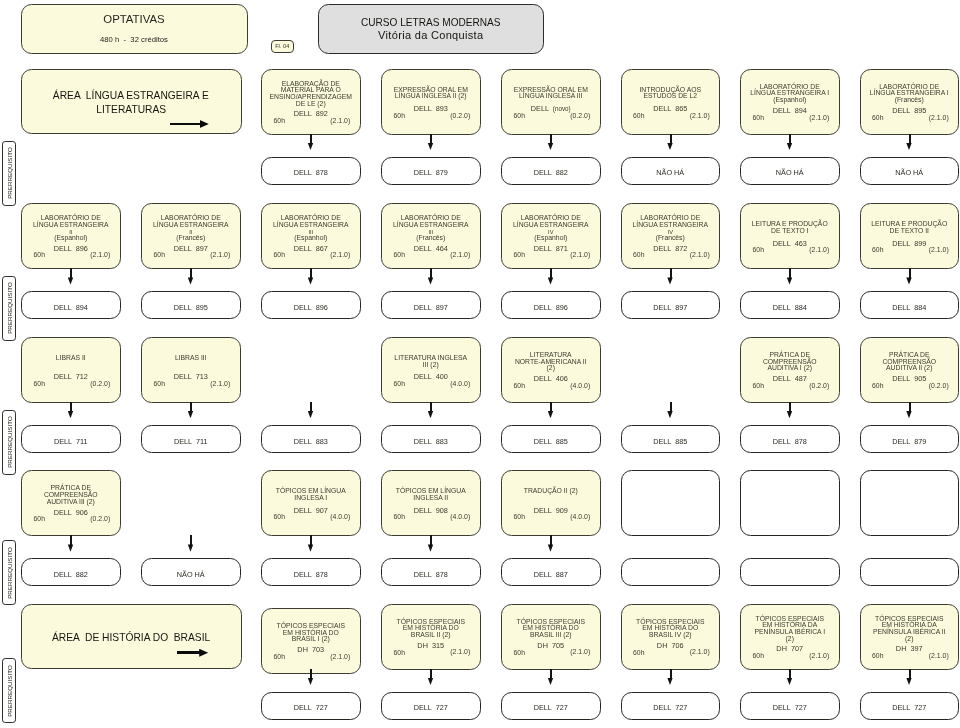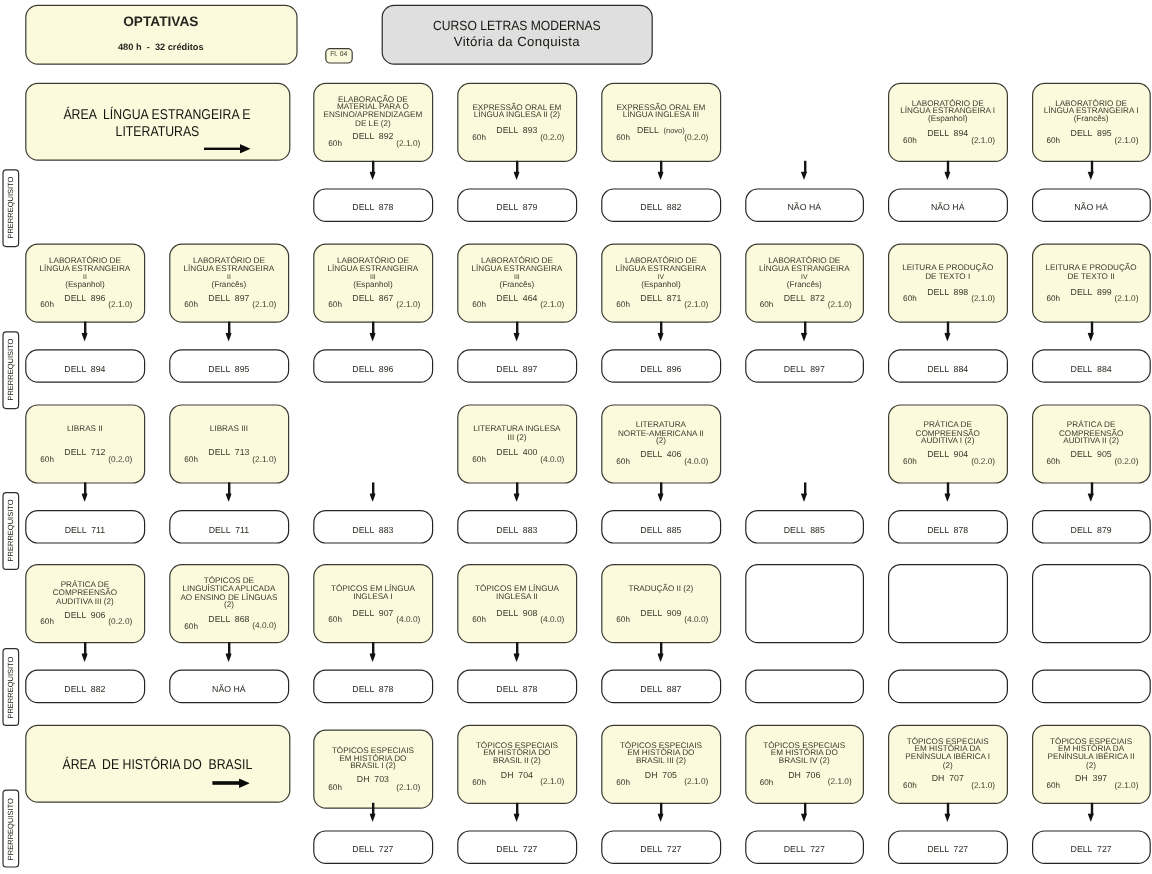--- a/index.html
+++ b/index.html
@@ -4,21 +4,21 @@
 <title>Fluxograma - Curso Letras Modernas</title>
 <style>
   html,body{margin:0;padding:0;}
   body{width:960px;height:728px;background:#fff;font-family:"Liberation Sans",sans-serif;
        position:relative;overflow:hidden;}
   .canvas{position:absolute;left:0;top:0;width:960px;height:728px;transform:translateZ(0);}
   .rbox{position:absolute;box-sizing:border-box;border:1.35px solid #3c3c33;border-radius:10.5px;
         background:#fbfadc;}
   .white{background:#fff;border-color:#262620;}
   .gray{background:#dfdfdf;border-color:#2a2a28;}
-  .hdr-optativas{left:20.5px;top:3.5px;width:227px;height:50px;font-weight:bold;}
+  .hdr-optativas{left:20.5px;top:3.5px;width:227px;height:50px;}
   .hdr-optativas .t1{position:absolute;left:0;right:0;top:8.4px;text-align:center;font-size:11.4px;color:#262620;}
   .hdr-optativas .t2{position:absolute;left:0;right:0;top:30.6px;text-align:center;font-size:7.7px;color:#262620;white-space:pre;}
   .hdr-fl{left:270.5px;top:39.5px;width:23.5px;height:13.5px;border-radius:4px;border-width:1.3px;}
   .hdr-fl span{position:absolute;left:0;right:0;top:3.1px;text-align:center;font-size:5.7px;line-height:5.7px;color:#3a3a30;}
   .hdr-course{left:317.5px;top:3.5px;width:226.5px;height:50px;}
   .hdr-course .t1{position:absolute;left:0;right:0;top:11.2px;text-align:center;font-size:11.1px;color:#15150f;}
   .hdr-course .t1>i{display:inline-block;font-style:normal;transform:scaleX(0.91);}
   .hdr-course .t2{position:absolute;left:0;right:0;top:24.6px;text-align:center;font-size:11px;color:#15150f;letter-spacing:0.32px;}
   .side{position:absolute;left:2px;width:14.3px;height:65px;border:1.15px solid #2e2e2a;border-radius:3.2px;background:#fff;box-sizing:border-box;}
   .side span{position:absolute;left:50%;top:50%;transform:translate(-50%,-50%) rotate(-90deg);
@@ -130,20 +130,31 @@
     <div class="cr">(0.2.0)</div>
   </div>
 </div>
 <div class="arrow" style="left:546.5px;top:133.7px;height:22px">
   <div class="arrowline" style="height:10.2px"></div>
   <div class="arrowhead" style="top:9.2px"></div>
 </div>
 <div class="rbox prereq-box white" style="left:501px;top:156.7px">
   <span>DELL  882</span>
 </div>
+<div class="rbox course-box" style="left:620.5px;top:68.7px">
+  <div class="ttl">
+    <div>INTRODUÇÃO AOS</div>
+    <div>ESTUDOS DE  L2</div>
+  </div>
+  <div class="code" style="top:36.6px">DELL  865</div>
+  <div class="brow" style="top:43.2px">
+    <div class="hrs">60h</div>
+    <div class="cr">(2.1.0)</div>
+  </div>
+</div>
 <div class="arrow" style="left:666.0px;top:133.7px;height:22px">
   <div class="arrowline" style="height:10.2px"></div>
   <div class="arrowhead" style="top:9.2px"></div>
 </div>
 <div class="rbox prereq-box white" style="left:620.5px;top:156.7px">
   <span>NÃO HÁ</span>
 </div>
 <div class="rbox course-box" style="left:740px;top:68.7px">
   <div class="ttl">
     <div>LABORATÓRIO DE</div>
@@ -300,21 +311,21 @@
   <div class="arrowhead" style="top:9.2px"></div>
 </div>
 <div class="rbox prereq-box white" style="left:620.5px;top:291.2px">
   <span>DELL  897</span>
 </div>
 <div class="rbox course-box" style="left:740px;top:203.2px">
   <div class="ttl">
     <div>LEITURA E PRODUÇÃO</div>
     <div>DE TEXTO  I</div>
   </div>
-  <div class="code" style="top:36.6px">DELL  898</div>
+  <div class="code" style="top:36.6px">DELL  463</div>
   <div class="brow" style="top:43.2px">
     <div class="hrs">60h</div>
     <div class="cr">(2.1.0)</div>
   </div>
 </div>
 <div class="arrow" style="left:785.5px;top:268.2px;height:22px">
   <div class="arrowline" style="height:10.2px"></div>
   <div class="arrowhead" style="top:9.2px"></div>
 </div>
 <div class="rbox prereq-box white" style="left:740px;top:291.2px">
@@ -422,21 +433,21 @@
 </div>
 <div class="rbox prereq-box white" style="left:620.5px;top:424.9px">
   <span>DELL  885</span>
 </div>
 <div class="rbox course-box" style="left:740px;top:336.9px">
   <div class="ttl">
     <div>PRÁTICA DE</div>
     <div>COMPREENSÃO</div>
     <div>AUDITIVA I (2)</div>
   </div>
-  <div class="code" style="top:38.4px">DELL  904</div>
+  <div class="code" style="top:38.4px">DELL  487</div>
   <div class="brow" style="top:45.0px">
     <div class="hrs">60h</div>
     <div class="cr">(0.2.0)</div>
   </div>
 </div>
 <div class="arrow" style="left:785.5px;top:401.9px;height:22px">
   <div class="arrowline" style="height:10.2px"></div>
   <div class="arrowhead" style="top:9.2px"></div>
 </div>
 <div class="rbox prereq-box white" style="left:740px;top:424.9px">
@@ -472,33 +483,20 @@
     <div class="hrs">60h</div>
     <div class="cr">(0.2.0)</div>
   </div>
 </div>
 <div class="arrow" style="left:66.5px;top:535.3px;height:22px">
   <div class="arrowline" style="height:10.2px"></div>
   <div class="arrowhead" style="top:9.2px"></div>
 </div>
 <div class="rbox prereq-box white" style="left:21px;top:558.3px">
   <span>DELL  882</span>
-</div>
-<div class="rbox course-box" style="left:141px;top:470.3px">
-  <div class="ttl">
-    <div>TÓPICOS DE</div>
-    <div>LINGUÍSTICA APLICADA</div>
-    <div>AO ENSINO DE LÍNGUAS</div>
-    <div>(2)</div>
-  </div>
-  <div class="code" style="top:41.7px">DELL  868</div>
-  <div class="brow" style="top:48.3px">
-    <div class="hrs">60h</div>
-    <div class="cr">(4.0.0)</div>
-  </div>
 </div>
 <div class="arrow" style="left:186.5px;top:535.3px;height:22px">
   <div class="arrowline" style="height:10.2px"></div>
   <div class="arrowhead" style="top:9.2px"></div>
 </div>
 <div class="rbox prereq-box white" style="left:141px;top:558.3px">
   <span>NÃO HÁ</span>
 </div>
 <div class="rbox course-box" style="left:261px;top:470.3px">
   <div class="ttl">
@@ -584,21 +582,21 @@
 </div>
 <div class="rbox prereq-box white" style="left:261px;top:691.6px">
   <span>DELL  727</span>
 </div>
 <div class="rbox course-box" style="left:381px;top:603.6px">
   <div class="ttl">
     <div>TÓPICOS ESPECIAIS</div>
     <div>EM HISTÓRIA DO</div>
     <div>BRASIL II (2)</div>
   </div>
-  <div class="code" style="top:38.4px">DH  704</div>
+  <div class="code" style="top:38.4px">DH  315</div>
   <div class="brow" style="top:45.0px">
     <div class="hrs">60h</div>
     <div class="cr">(2.1.0)</div>
   </div>
 </div>
 <div class="arrow" style="left:426.5px;top:668.6px;height:22px">
   <div class="arrowline" style="height:10.2px"></div>
   <div class="arrowhead" style="top:9.2px"></div>
 </div>
 <div class="rbox prereq-box white" style="left:381px;top:691.6px">

